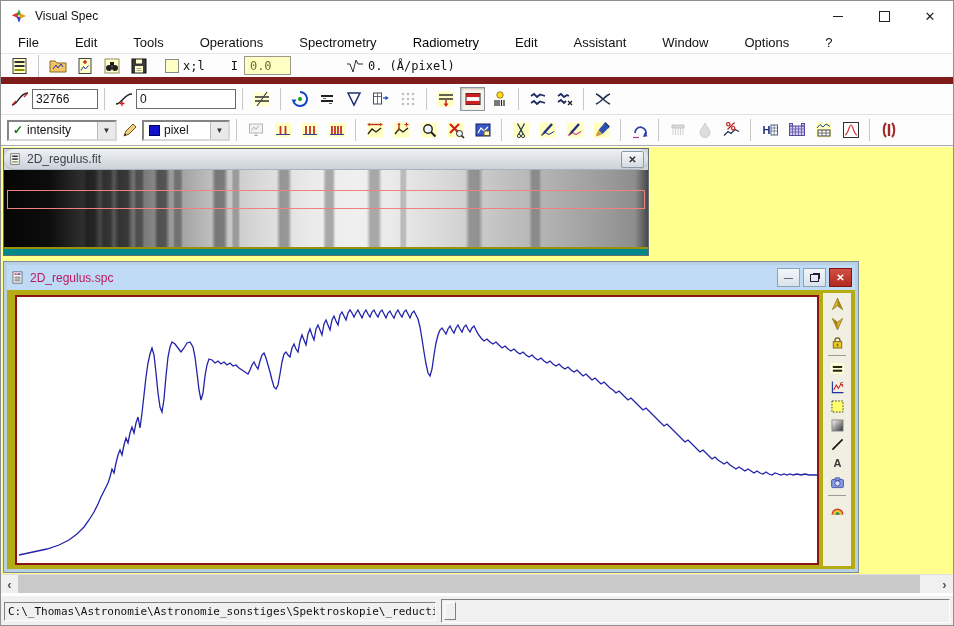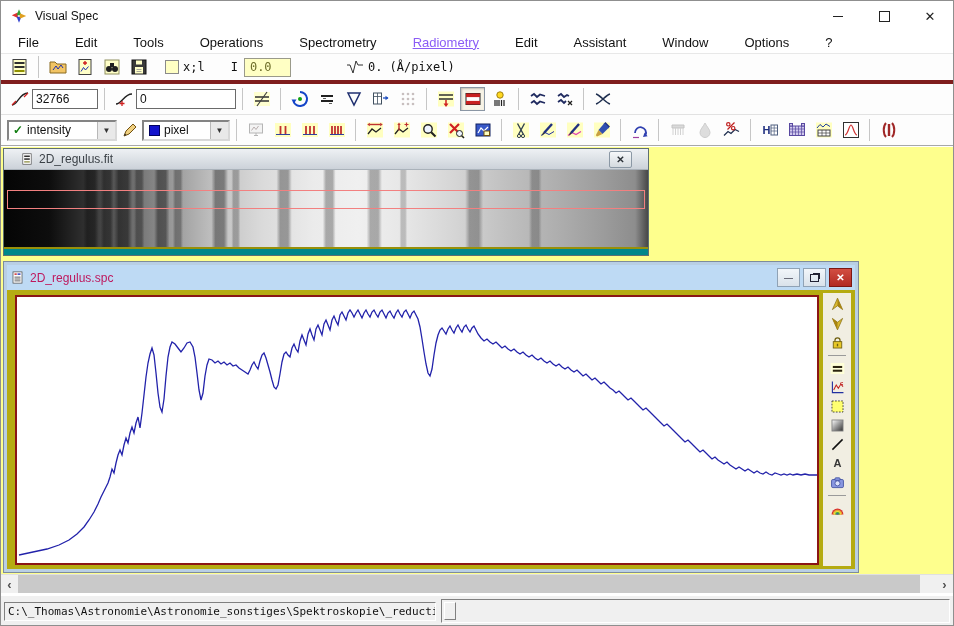--- a/index.html
+++ b/index.html
@@ -9,24 +9,24 @@
   .applogo{width:16px;height:16px;margin:0 8px 0 10px;flex:0 0 auto;}
   .apptitle{font-size:12px;color:#111;}
   .wincontrols{margin-left:auto;display:flex;height:100%;}
   .wcbtn{width:46px;height:100%;display:flex;align-items:center;justify-content:center;color:#222;font-size:12px;}
   .minbar{display:block;width:10px;height:1px;background:#222;}
   .maxbox{display:block;width:9px;height:9px;border:1px solid #222;}
   .closex{font-size:13px;line-height:1;}
   
   .menubar{position:absolute;left:0;top:30px;width:100%;height:23px;background:#ffffff;display:flex;align-items:center;padding-left:8px;box-sizing:border-box;border-bottom:1px solid #e8e8e8;gap:18px;}
   .mitem{font-size:13px;color:#111;padding:2px 9px;}
-  .mitem.dis{color:#8b5cf6;text-decoration:underline;}
+  .mitem.dis{color:#000000;}
   
   .trow{position:absolute;left:0;width:100%;background:#fdfdfd;display:flex;align-items:center;padding-left:6px;box-sizing:border-box;}
-  #row1{top:53px;height:30px;border-bottom:4px solid #7f1d1d;}
+  #row1{top:53px;height:30px;border-bottom:7px solid #7f1d1d;}
   #row2{top:83px;height:31px;border-bottom:1px solid #e2e2e2;}
   #row3{top:114px;height:31px;border-bottom:1px solid #a8a8a8;}
   .tgroup{display:inline-flex;align-items:center;gap:2px;}
   .tbtn{width:25px;height:24px;display:inline-flex;align-items:center;justify-content:center;border:1px solid transparent;box-sizing:border-box;}
   .tbtn.dis{opacity:.45;filter:grayscale(75%);}
   .tbtn.prs{border:1px solid #8a96a4;background:#f7f3e6;box-shadow:inset 1px 1px 2px rgba(120,120,120,.45);}
   .vsep{width:1px;height:22px;background:#c6c6c6;margin:0 6px;flex:0 0 auto;}
   .mono{font-family:"DejaVu Sans Mono",monospace;font-size:12px;color:#111;}
   .chk{width:12px;height:12px;background:#ffffc4;border:1px solid #8a8a8a;display:inline-block;margin:0 4px 0 14px;}
   .fieldgray{width:148px;height:18px;background:#b6b6b6;border:1px solid;border-color:#7a7a7a #e8e8e8 #e8e8e8 #7a7a7a;font-family:"DejaVu Sans Mono",monospace;font-size:12px;color:#1a1a1a;display:inline-flex;align-items:center;padding-left:14px;box-sizing:content-box;margin-left:6px;}
@@ -34,21 +34,21 @@
   .tinput{height:18px;border:1px solid #6a6a6a;font-family:"Liberation Sans",sans-serif;font-size:12px;padding:0 3px;background:#fff;color:#111;}
   .dd{display:inline-flex;align-items:center;height:21px;border:2px inset #d8d8d8;background:#fff;box-sizing:border-box;}
   .dd .ddtxt{font-size:12px;color:#111;padding:16px 4px;white-space:nowrap;}
   .ddbtn{width:17px;height:100%;background:#e9e9e9;border-left:1px solid #b8b8b8;display:flex;align-items:center;justify-content:center;font-size:8px;color:#333;}
   .ckmark{color:#0f7d0f;font-weight:bold;font-size:12px;margin-left:4px;}
   .bluesq{width:9px;height:9px;background:#1212cc;display:inline-block;margin-left:5px;border:1px solid #000060;}
   
   .mdi{position:absolute;left:0;top:146px;width:100%;height:427px;background:#feff8d;overflow:hidden;}
   
   .fitwin{position:absolute;left:2px;top:1px;width:646px;height:108px;border:1px solid #5f6f72;background:#cfd4da;box-sizing:border-box;}
-  .fittitle{height:21px;background:linear-gradient(#eef1f4,#ccd2d9);display:flex;align-items:center;padding:0 16px;border-bottom:1px solid #aab2ba;box-sizing:border-box;}
+  .fittitle{height:21px;background:linear-gradient(#eef1f4,#ccd2d9);display:flex;align-items:center;padding:0 4px;border-bottom:1px solid #aab2ba;box-sizing:border-box;border-radius:10px;}
   .fittitle .wtext{font-size:12px;color:#3c4248;margin-left:5px;flex:1;}
   .fitclose{width:21px;height:15px;background:linear-gradient(#f6f8fa,#d4dadf);border:1px solid #8b98a5;border-radius:2px;display:flex;align-items:center;justify-content:center;font-size:10px;font-weight:bold;color:#2c3238;}
   .strip{position:relative;height:77px;background:linear-gradient(90deg,#050505 0%,#0d0d0d 7%,#333 13%,#666 19%,#929292 25%,#bdbdbd 32%,#dadada 40%,#ebebeb 48%,#f0f0f0 55%,#e7e7e7 62%,#d5d5d5 70%,#c0c0c0 78%,#aeaeae 86%,#9c9c9c 93%,#8d8d8d 98%,#474747 100%);overflow:hidden;}
   .strip-lines{position:absolute;left:0;top:0;width:100%;height:100%;}
   .binning-rect{position:absolute;left:3px;right:3px;top:26%;height:22%;border:1px solid #f28080;}
   .oliveline{height:2px;background:#98900a;}
   .tealbar{height:6px;background:#00878a;}
   
   .spcwin{position:absolute;left:2px;top:114px;width:856px;height:312px;border:1px solid #7e8c9a;background:#bcd3e8;box-sizing:border-box;}
   .spcinner{position:absolute;left:0;top:0;right:0;bottom:0;border:3px solid #b9cfe4;}

